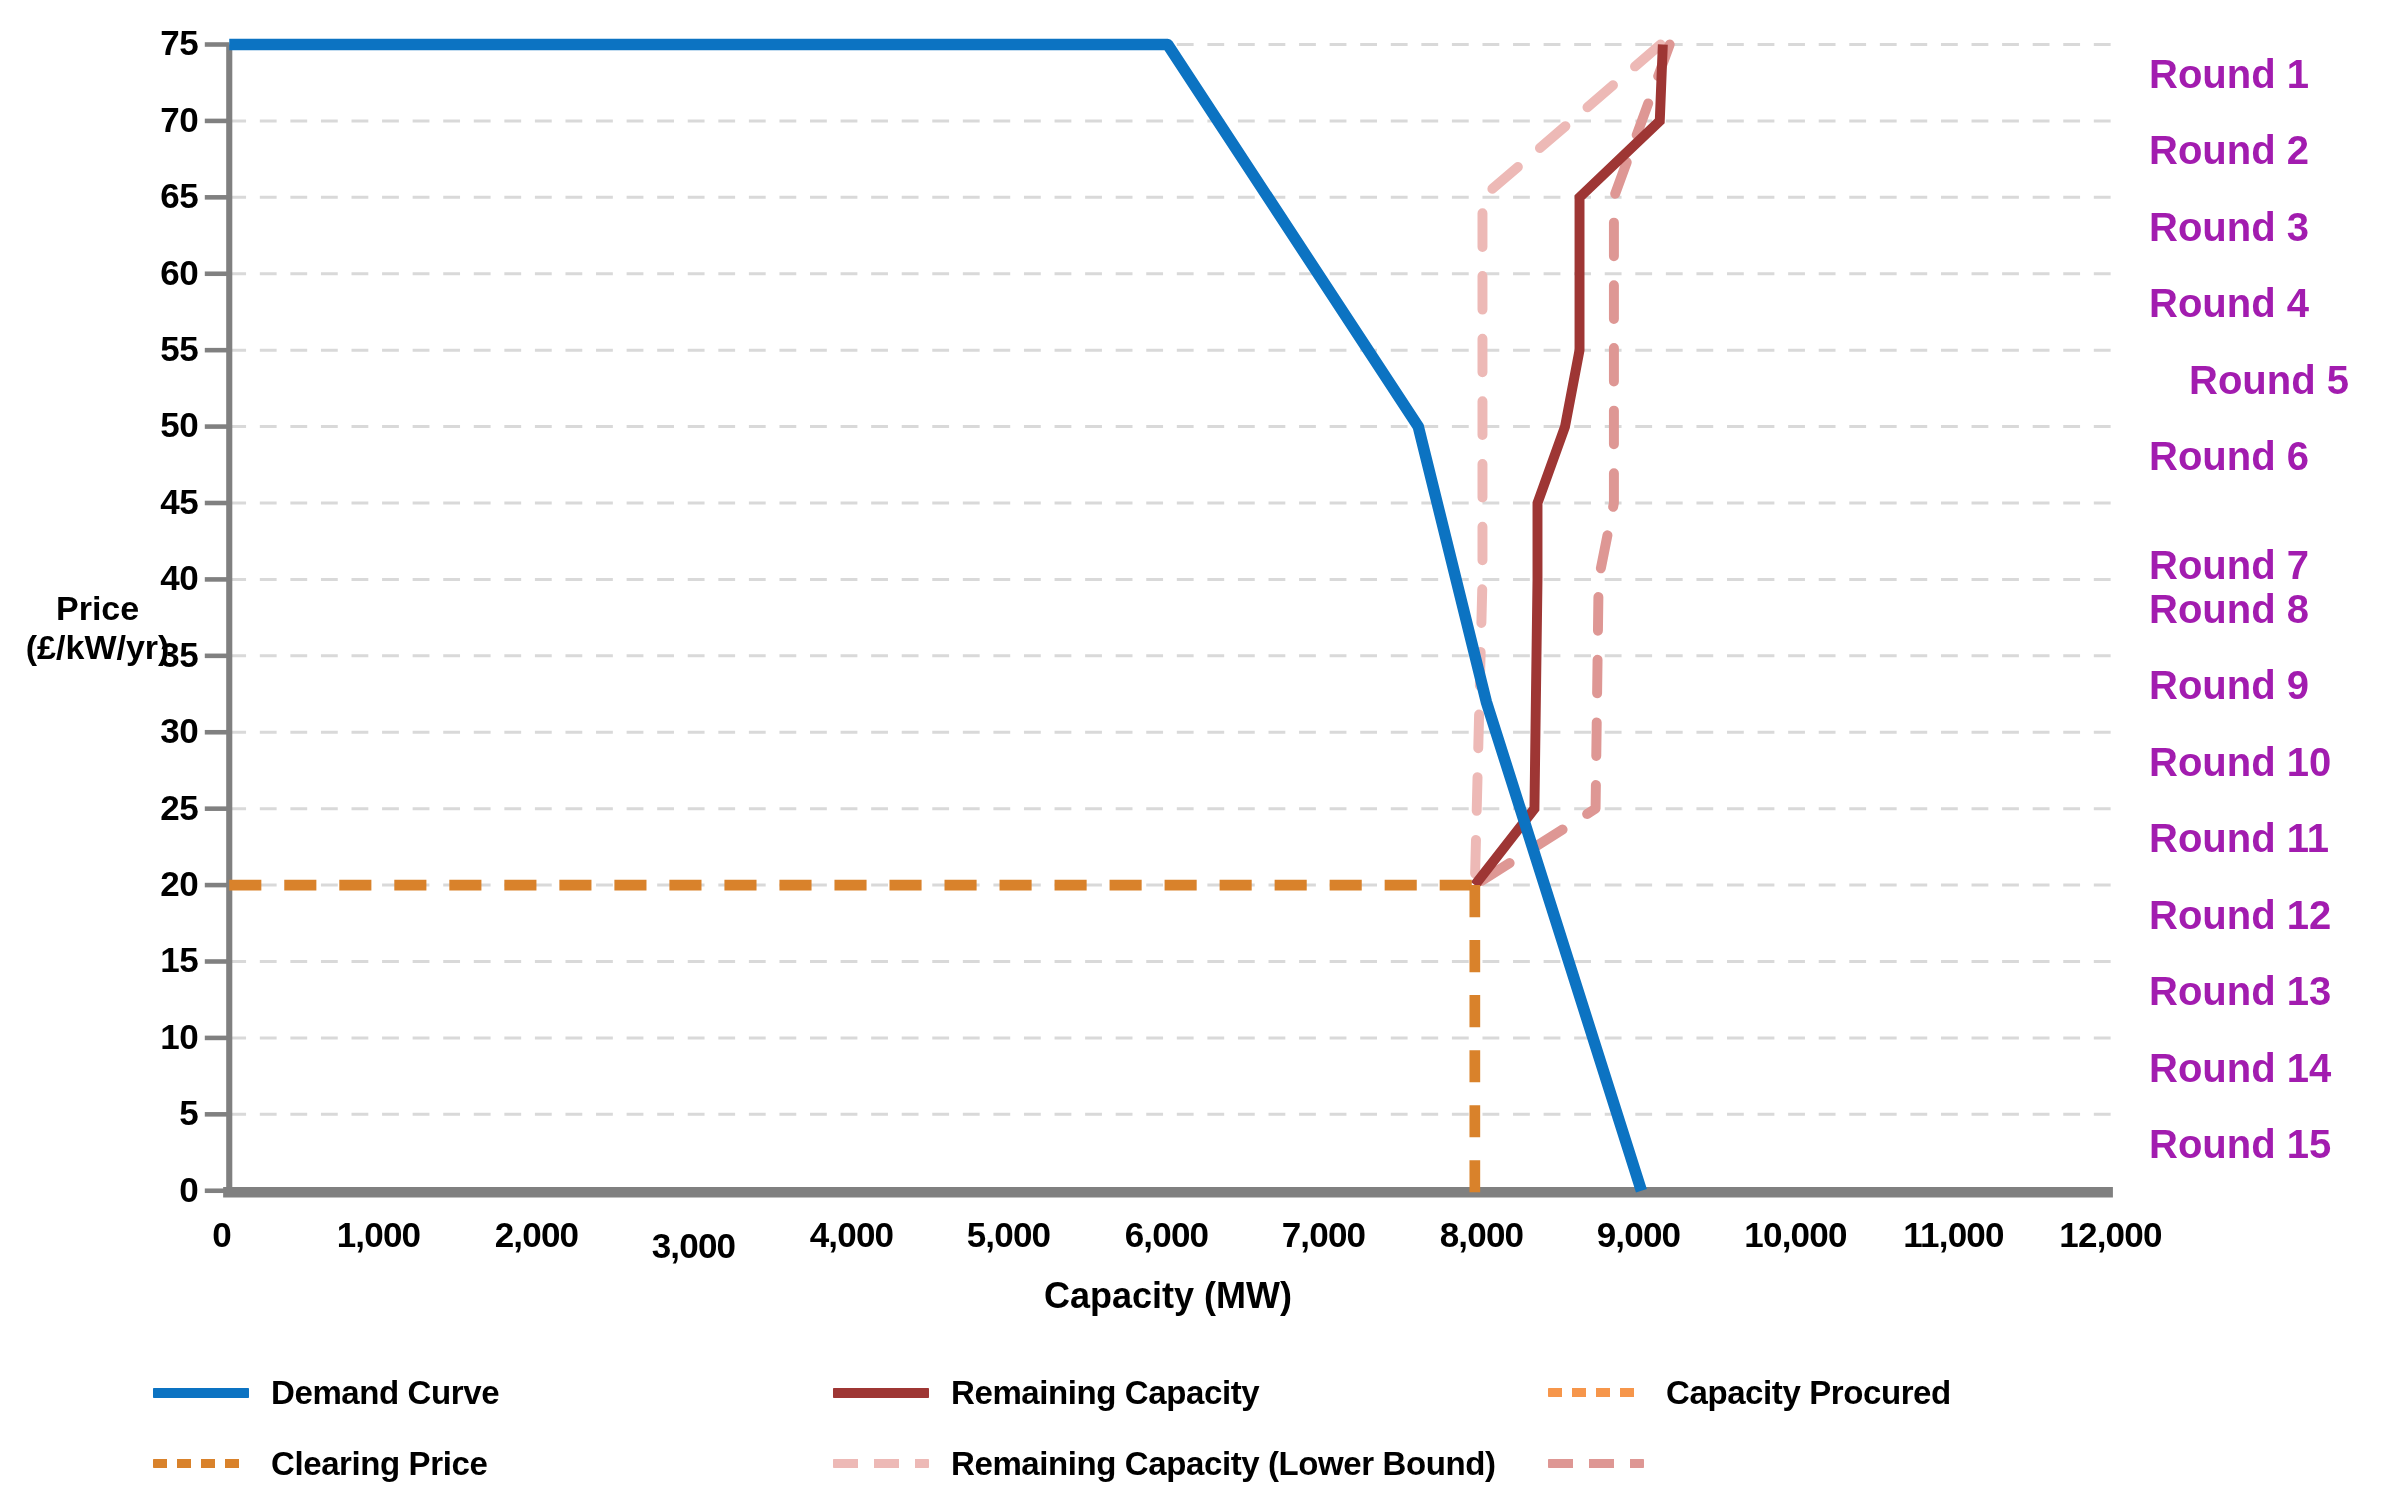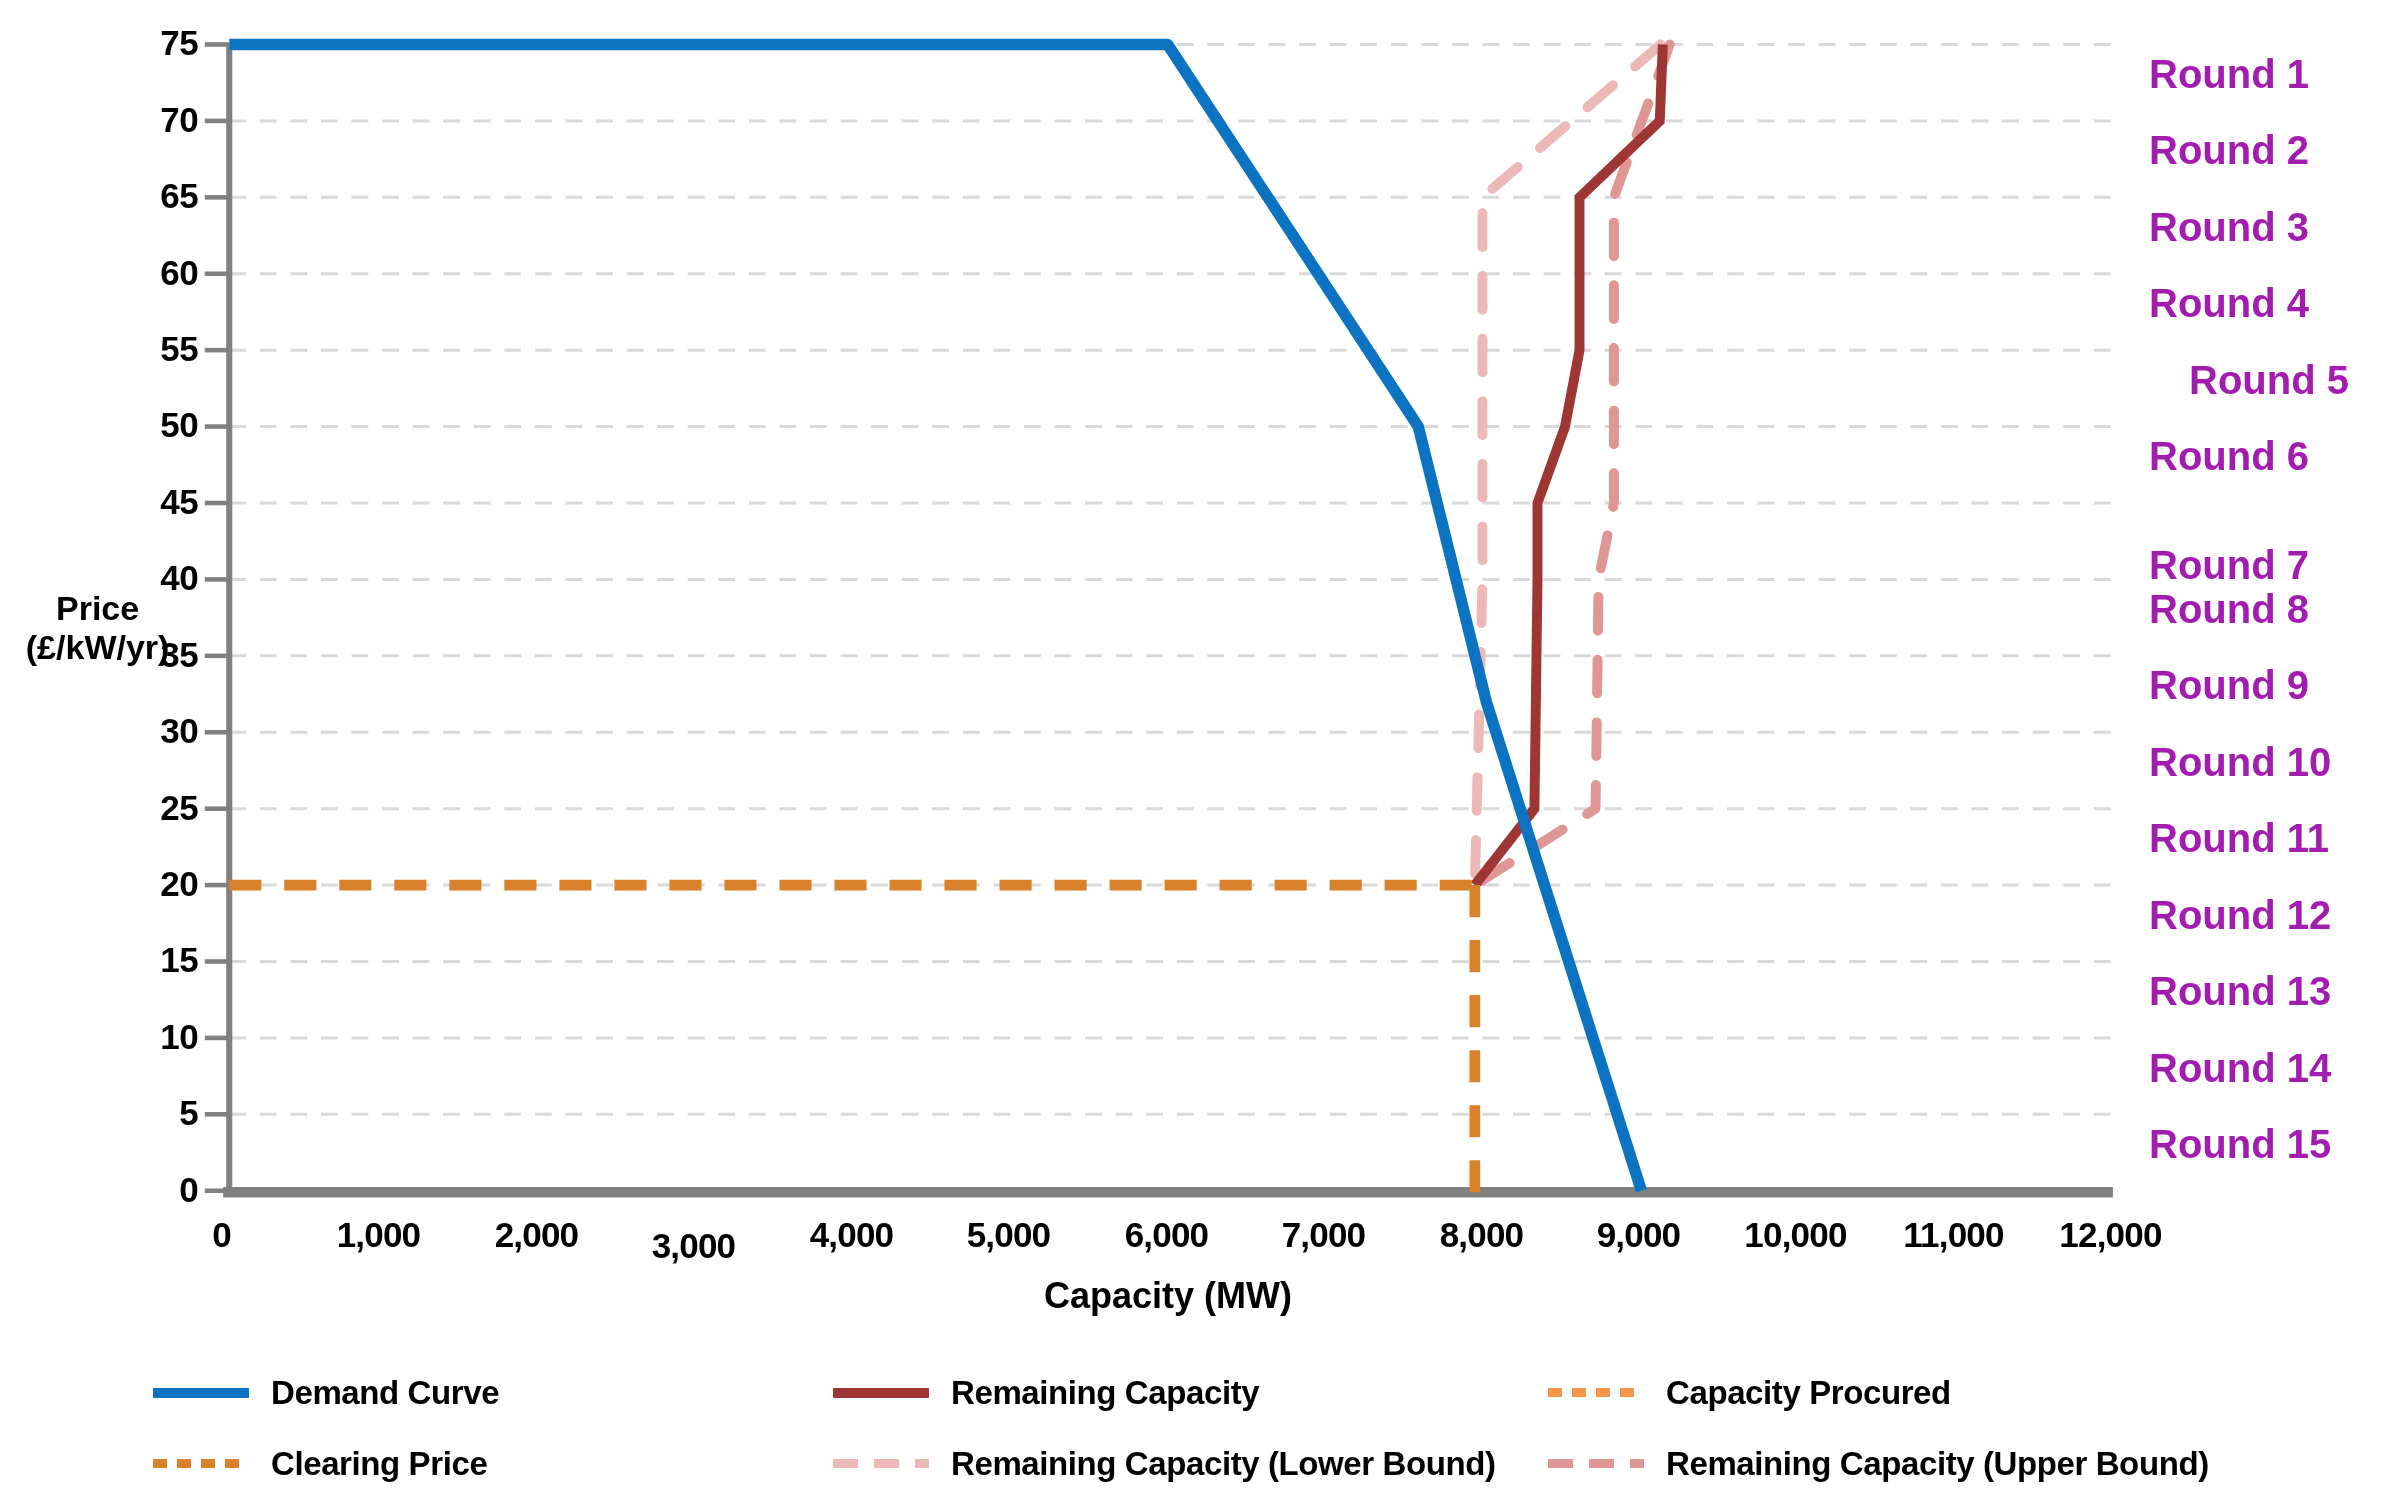--- a/index.html
+++ b/index.html
@@ -251,19 +251,18 @@
       <span class="legend-text">Clearing Price</span>
     </div>
 
     <div class="legend-item">
       <span class="legend-swatch" style="background:repeating-linear-gradient(90deg,#EDB9B6 0 24.5px,transparent 24.5px 41px);"></span>
       <span class="legend-text">Remaining Capacity (Lower Bound)</span>
     </div>
 
     <div class="legend-item">
       <span class="legend-swatch" style="background:repeating-linear-gradient(90deg,#DE9794 0 24.5px,transparent 24.5px 41px);"></span>
-      <span class="legend-text">Remaining Capacity (Upper Bound)</span>
     </div>
 
   </div>
 
 </div>
 
 
 </body></html>

